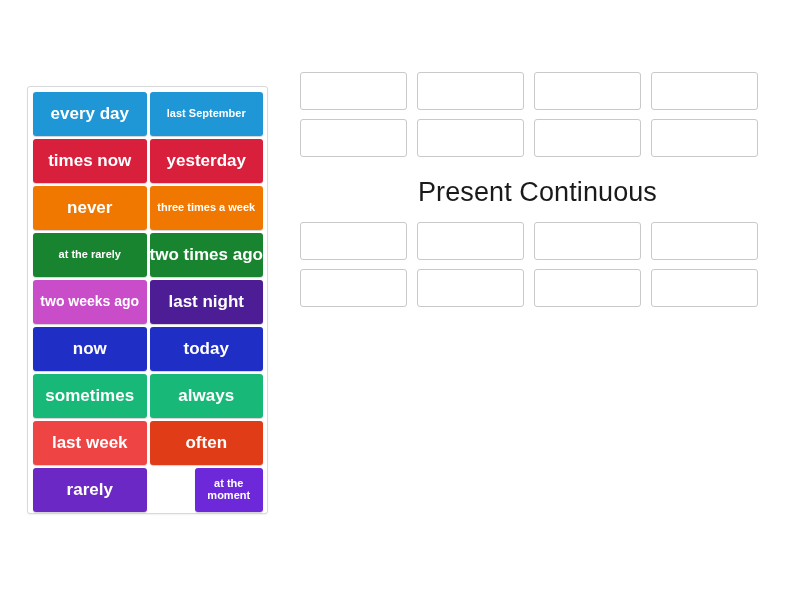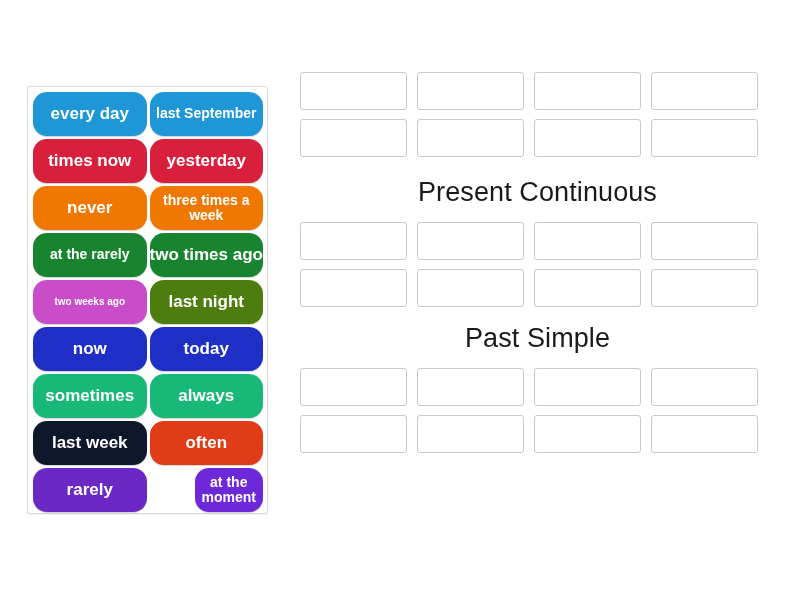--- a/index.html
+++ b/index.html
@@ -38,38 +38,38 @@
   .tile-grid {
     display: grid;
     grid-template-columns: 1fr 1fr;
     grid-auto-rows: 44px;
     gap: 3px 3px;
     width: 100%;
     height: 100%;
   }
 
   .tile {
-    border-radius: 14px;
+    border-radius: 3px;
     display: flex;
     align-items: center;
     justify-content: center;
     text-align: center;
     color: #ffffff;
     font-weight: bold;
     line-height: 1.08;
     padding: 2px 0;
     cursor: move;
     user-select: none;
     overflow: hidden;
     box-shadow: 0 1px 1px rgba(0,0,0,0.18);
   }
 
   .tile.one-line  { font-size: 17px; }
-  .tile.two-line  { font-size: 14px; }
-  .tile.small     { font-size: 10px; }
+  .tile.two-line  { font-size: 11px; }
+  .tile.small     { font-size: 14px; }
 
   
   .categories {
     position: absolute;
     left: 300px;
     top: 72px;
     width: 475px;
   }
 
   .category {
@@ -114,26 +114,26 @@
     <div class="tile-grid" id="tile-grid">
         <div class="tile one-line" style="background: rgb(31, 151, 214);">every day</div>
         <div class="tile two-line" style="background: rgb(31, 151, 214);">last September</div>
         <div class="tile one-line" style="background: rgb(216, 31, 60);">times now</div>
         <div class="tile one-line" style="background: rgb(216, 31, 60);">yesterday</div>
         <div class="tile one-line" style="background: rgb(240, 120, 0);">never</div>
         <div class="tile two-line" style="background: rgb(240, 120, 0);">three times a week</div>
         <div class="tile two-line" style="background: rgb(24, 132, 47);">at the rarely</div>
         <div class="tile one-line" style="background: rgb(24, 132, 47);">two times ago</div>
         <div class="tile one-line small" style="background: rgb(201, 76, 201);">two weeks ago</div>
-        <div class="tile one-line" style="background: #4d7c0f;">last night</div>
+        <div class="tile one-line" style="background: #4c1d95;">last night</div>
         <div class="tile one-line" style="background: rgb(31, 46, 196);">now</div>
         <div class="tile one-line" style="background: rgb(31, 46, 196);">today</div>
         <div class="tile one-line" style="background: rgb(24, 184, 120);">sometimes</div>
         <div class="tile one-line" style="background: rgb(24, 184, 120);">always</div>
-        <div class="tile one-line" style="background: #0f172a;">last week</div>
+        <div class="tile one-line" style="background: #ef4444;">last week</div>
         <div class="tile one-line" style="background: rgb(224, 60, 24);">often</div>
         <div class="tile one-line" style="background: rgb(107, 40, 196);">rarely</div>
         <div class="tile two-line" style="background: #6d28d9; margin-left: 45px;">at the moment</div>
       </div>
   </div>
 
   <div class="categories" id="categories">
       <div class="category" id="cat-0">
         <div class="slot-grid">
           <div class="slot"></div>
@@ -152,28 +152,15 @@
           <div class="slot"></div>
           <div class="slot"></div>
           <div class="slot"></div>
           <div class="slot"></div>
           <div class="slot"></div>
           <div class="slot"></div>
           <div class="slot"></div>
           <div class="slot"></div>
         </div>
       </div>
-      <div class="category" id="cat-2">
-        <div class="category-title">Past Simple</div>
-        <div class="slot-grid">
-          <div class="slot"></div>
-          <div class="slot"></div>
-          <div class="slot"></div>
-          <div class="slot"></div>
-          <div class="slot"></div>
-          <div class="slot"></div>
-          <div class="slot"></div>
-          <div class="slot"></div>
-        </div>
-      </div>
     </div>
 
 </div>
 
 </body></html>

